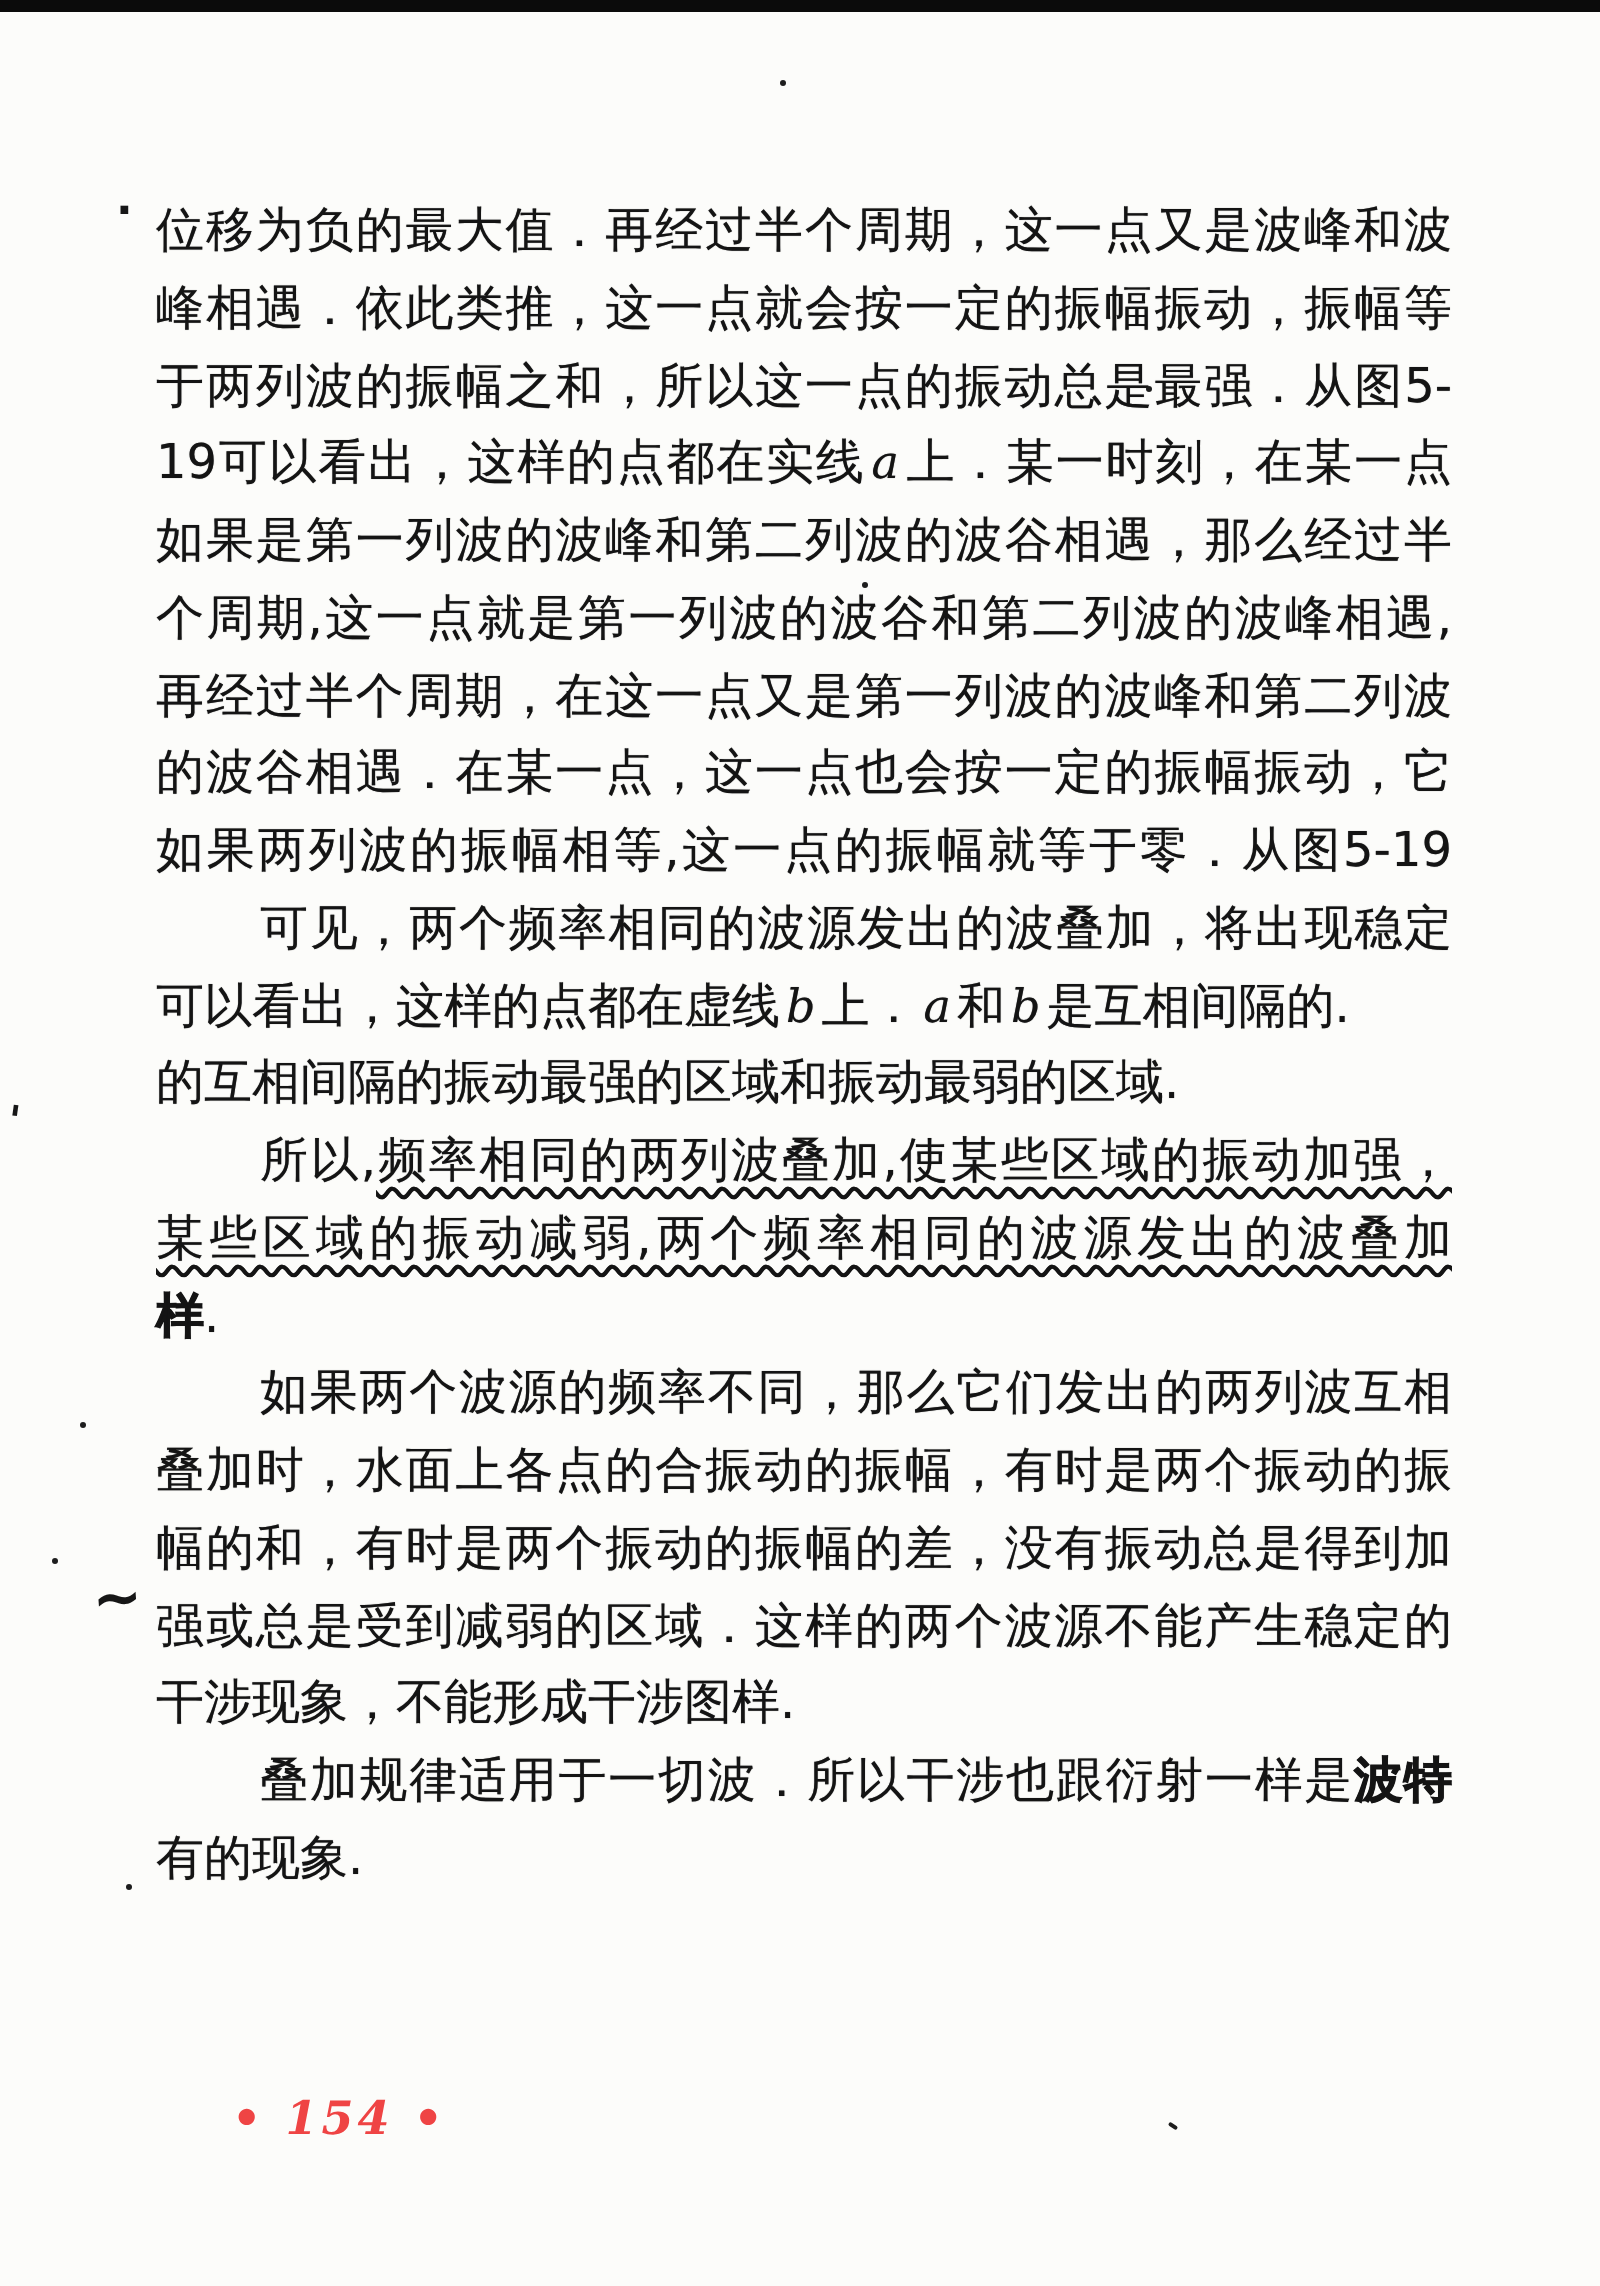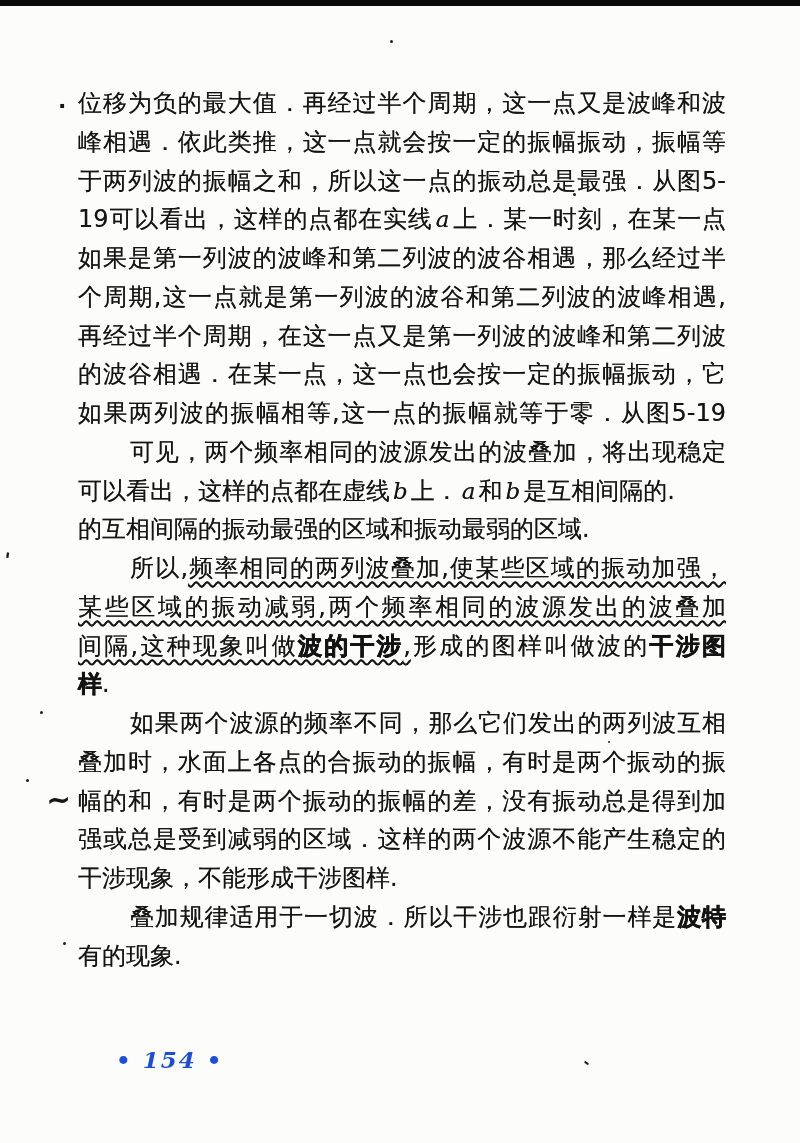--- a/index.html
+++ b/index.html
@@ -9,21 +9,21 @@
     position:relative;
     overflow:hidden;
     font-family:"DejaVu Sans","Liberation Sans",sans-serif;
     color:#141414;
   }
   .scan-edge-top{
     position:absolute;left:0;top:0;width:800px;height:6px;
     background:#0b0b0b;
   }
   .page-text{
-    position:absolute;left:78px;top:84px;width:648px;
+    position:absolute;left:78px;top:96px;width:648px;
   }
   .line{
     height:38.75px;line-height:38.75px;
     font-size:24px;
     white-space:nowrap;
     text-shadow:0 0 0.4px rgba(10,10,10,0.65);
   }
   .line.full{
     white-space:normal;
     text-align:justify;
@@ -49,21 +49,21 @@
     font-family:"DejaVu Serif","Liberation Serif",serif;
     font-style:italic;
     font-size:23px;
     padding:0 3px;
   }
   .page-number{
     position:absolute;left:116px;top:1046px;
     font-family:"DejaVu Serif","Liberation Serif",serif;
     font-style:italic;font-weight:700;
     font-size:23px;letter-spacing:2px;
-    color:#1d4ed8;
+    color:#ef4444;
   }
   
   .mark{position:absolute;color:#161616;}
   .stray-period{left:58px;top:88px;font-size:22px;font-weight:700;}
   .margin-comma{left:4px;top:548px;font-size:20px;font-weight:700;transform:rotate(8deg);}
   .margin-dash{left:46px;top:782px;font-size:30px;font-weight:600;transform:rotate(-4deg);}
   .speck{position:absolute;background:#1d1d1d;border-radius:50%;}
   .sp1{left:390px;top:40px;width:3px;height:3px;}
   .sp2{left:573px;top:193px;width:3px;height:3px;}
   .sp3{left:431px;top:291px;width:3px;height:3px;}
@@ -89,21 +89,20 @@
     <div class="line full"><span>如果是第一列波的波峰和第二列波的波谷相遇，那么经过半</span></div>
     <div class="line full"><span>个周期,这一点就是第一列波的波谷和第二列波的波峰相遇,</span></div>
     <div class="line full"><span>再经过半个周期，在这一点又是第一列波的波峰和第二列波</span></div>
     <div class="line full"><span>的波谷相遇．在某一点，这一点也会按一定的振幅振动，它</span></div>
     <div class="line full"><span>如果两列波的振幅相等,这一点的振幅就等于零．从图5-19</span></div>
     <div class="line full indent"><span>可见，两个频率相同的波源发出的波叠加，将出现稳定</span></div>
     <div class="line"><span>可以看出，这样的点都在虚线</span><span class="iv">b</span><span>上．</span><span class="iv">a</span><span>和</span><span class="iv">b</span><span>是互相间隔的.</span></div>
     <div class="line"><span>的互相间隔的振动最强的区域和振动最弱的区域.</span></div>
     <div class="line full indent"><span>所以,</span><span class="w">频率相同的两列波叠加,使某些区域的振动加强，</span></div>
     <div class="line full"><span class="w">某些区域的振动减弱,两个频率相同的波源发出的波叠加</span></div>
-    <div class="line full"><span class="w">间隔,这种现象叫做</span><span class="wb">波的干涉</span><span class="w">,</span><span>形成的图样叫做波的</span><span class="b">干涉图</span></div>
     <div class="line"><span class="b">样</span><span>.</span></div>
     <div class="line full indent"><span>如果两个波源的频率不同，那么它们发出的两列波互相</span></div>
     <div class="line full"><span>叠加时，水面上各点的合振动的振幅，有时是两个振动的振</span></div>
     <div class="line full"><span>幅的和，有时是两个振动的振幅的差，没有振动总是得到加</span></div>
     <div class="line full"><span>强或总是受到减弱的区域．这样的两个波源不能产生稳定的</span></div>
     <div class="line"><span>干涉现象，不能形成干涉图样.</span></div>
     <div class="line full indent"><span>叠加规律适用于一切波．所以干涉也跟衍射一样是</span><span class="b">波特</span></div>
     <div class="line"><span>有的现象.</span></div>
   </div>
 

